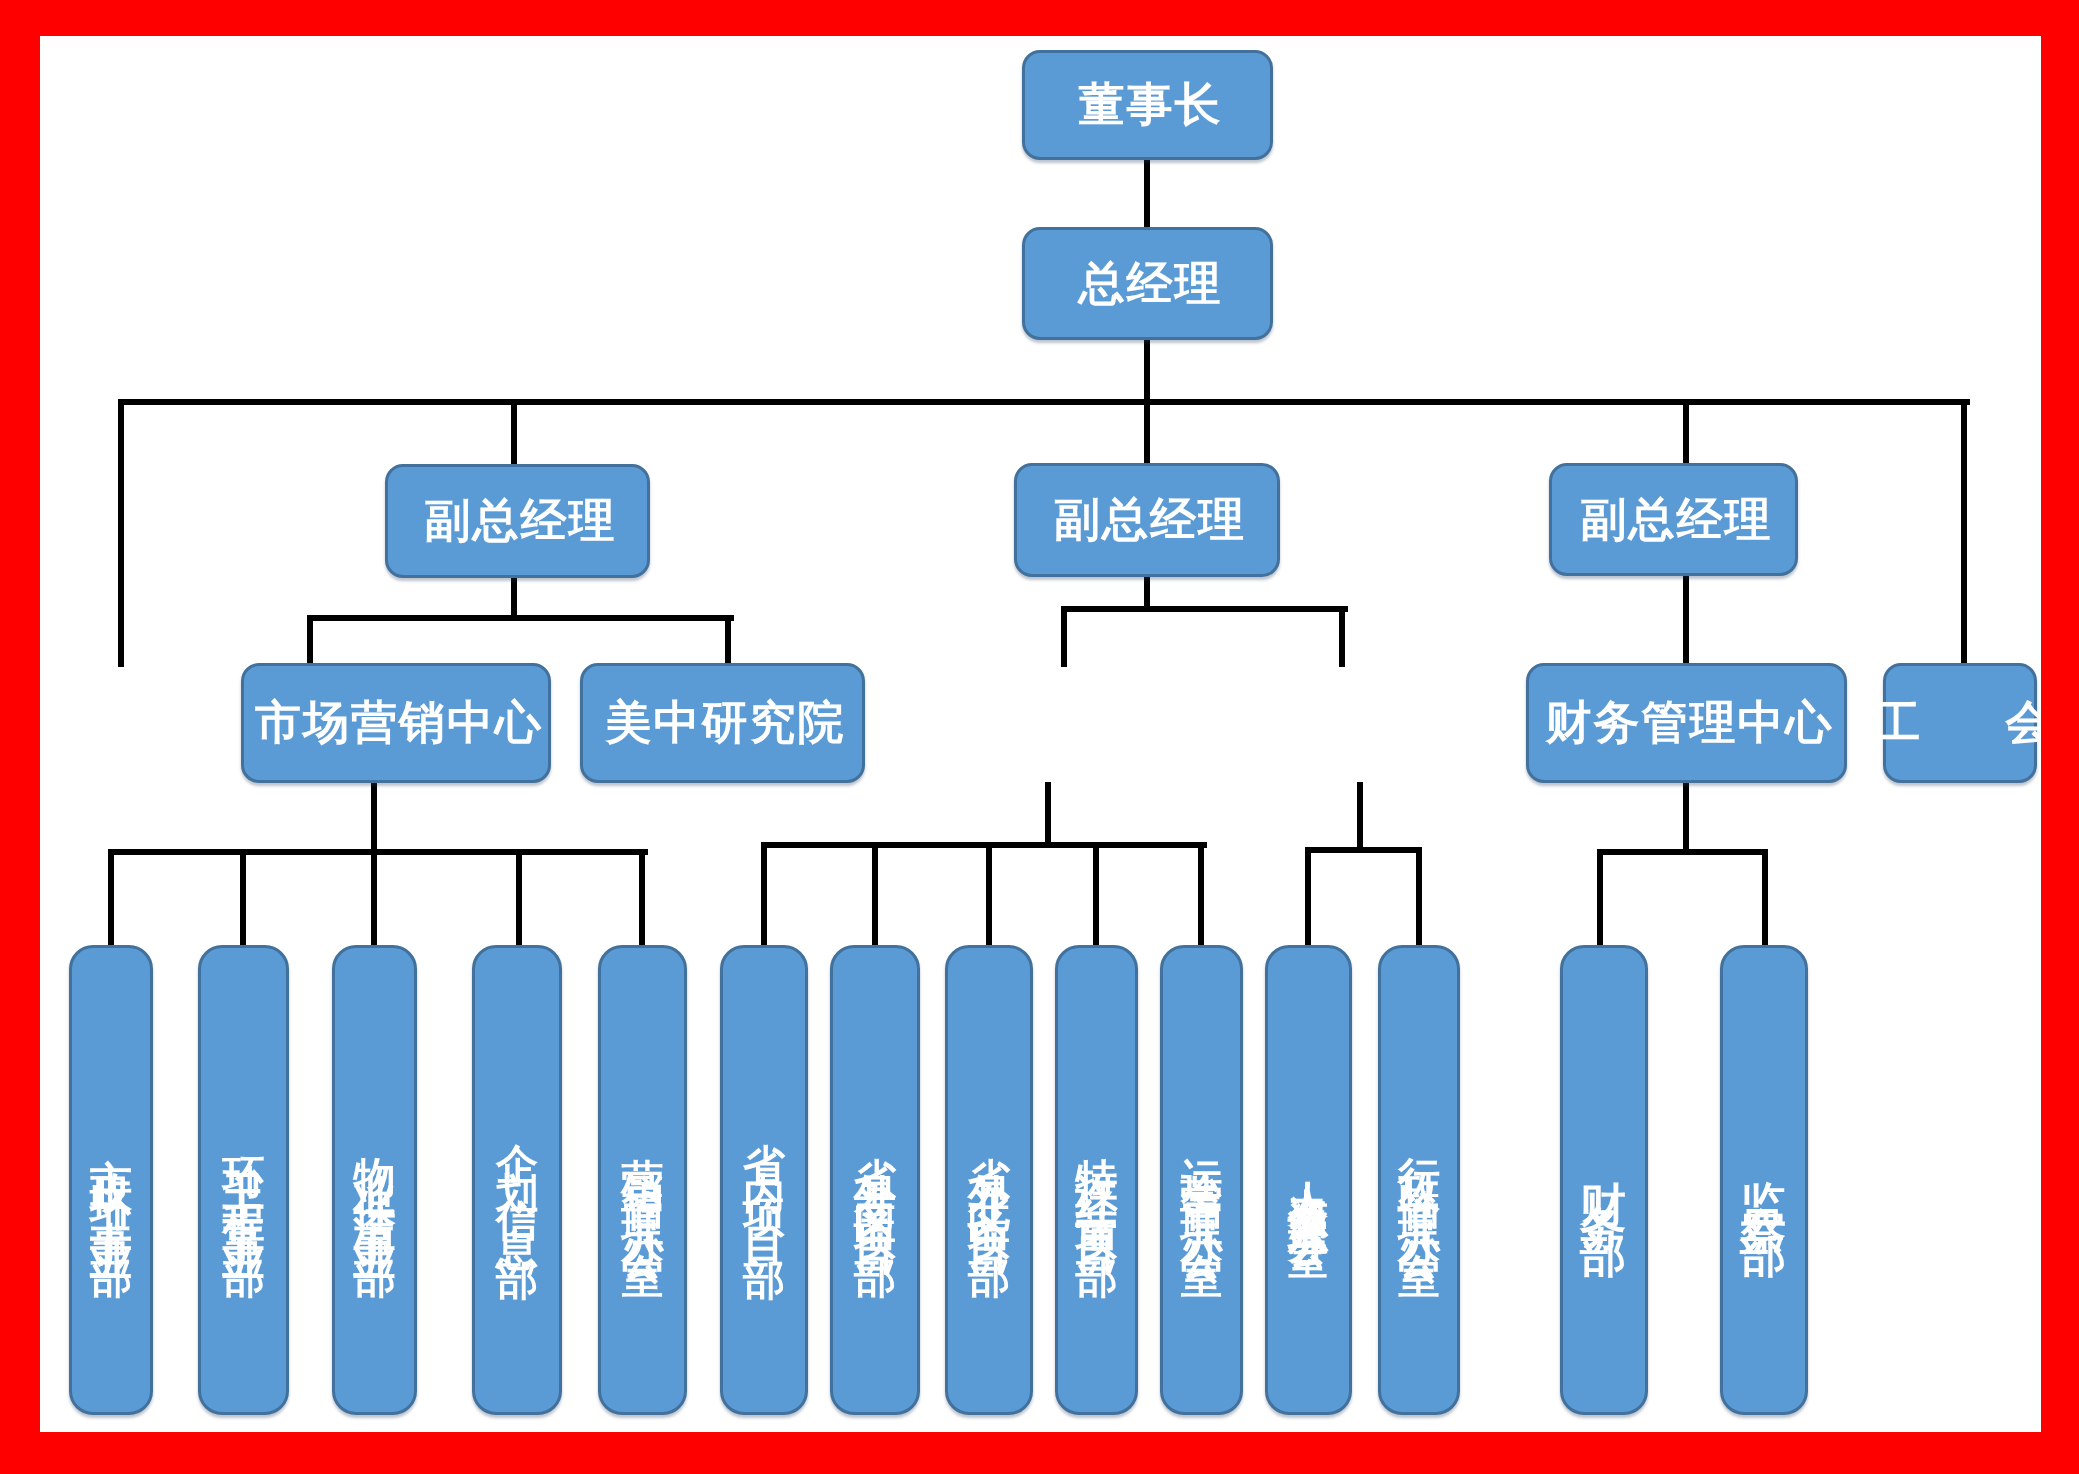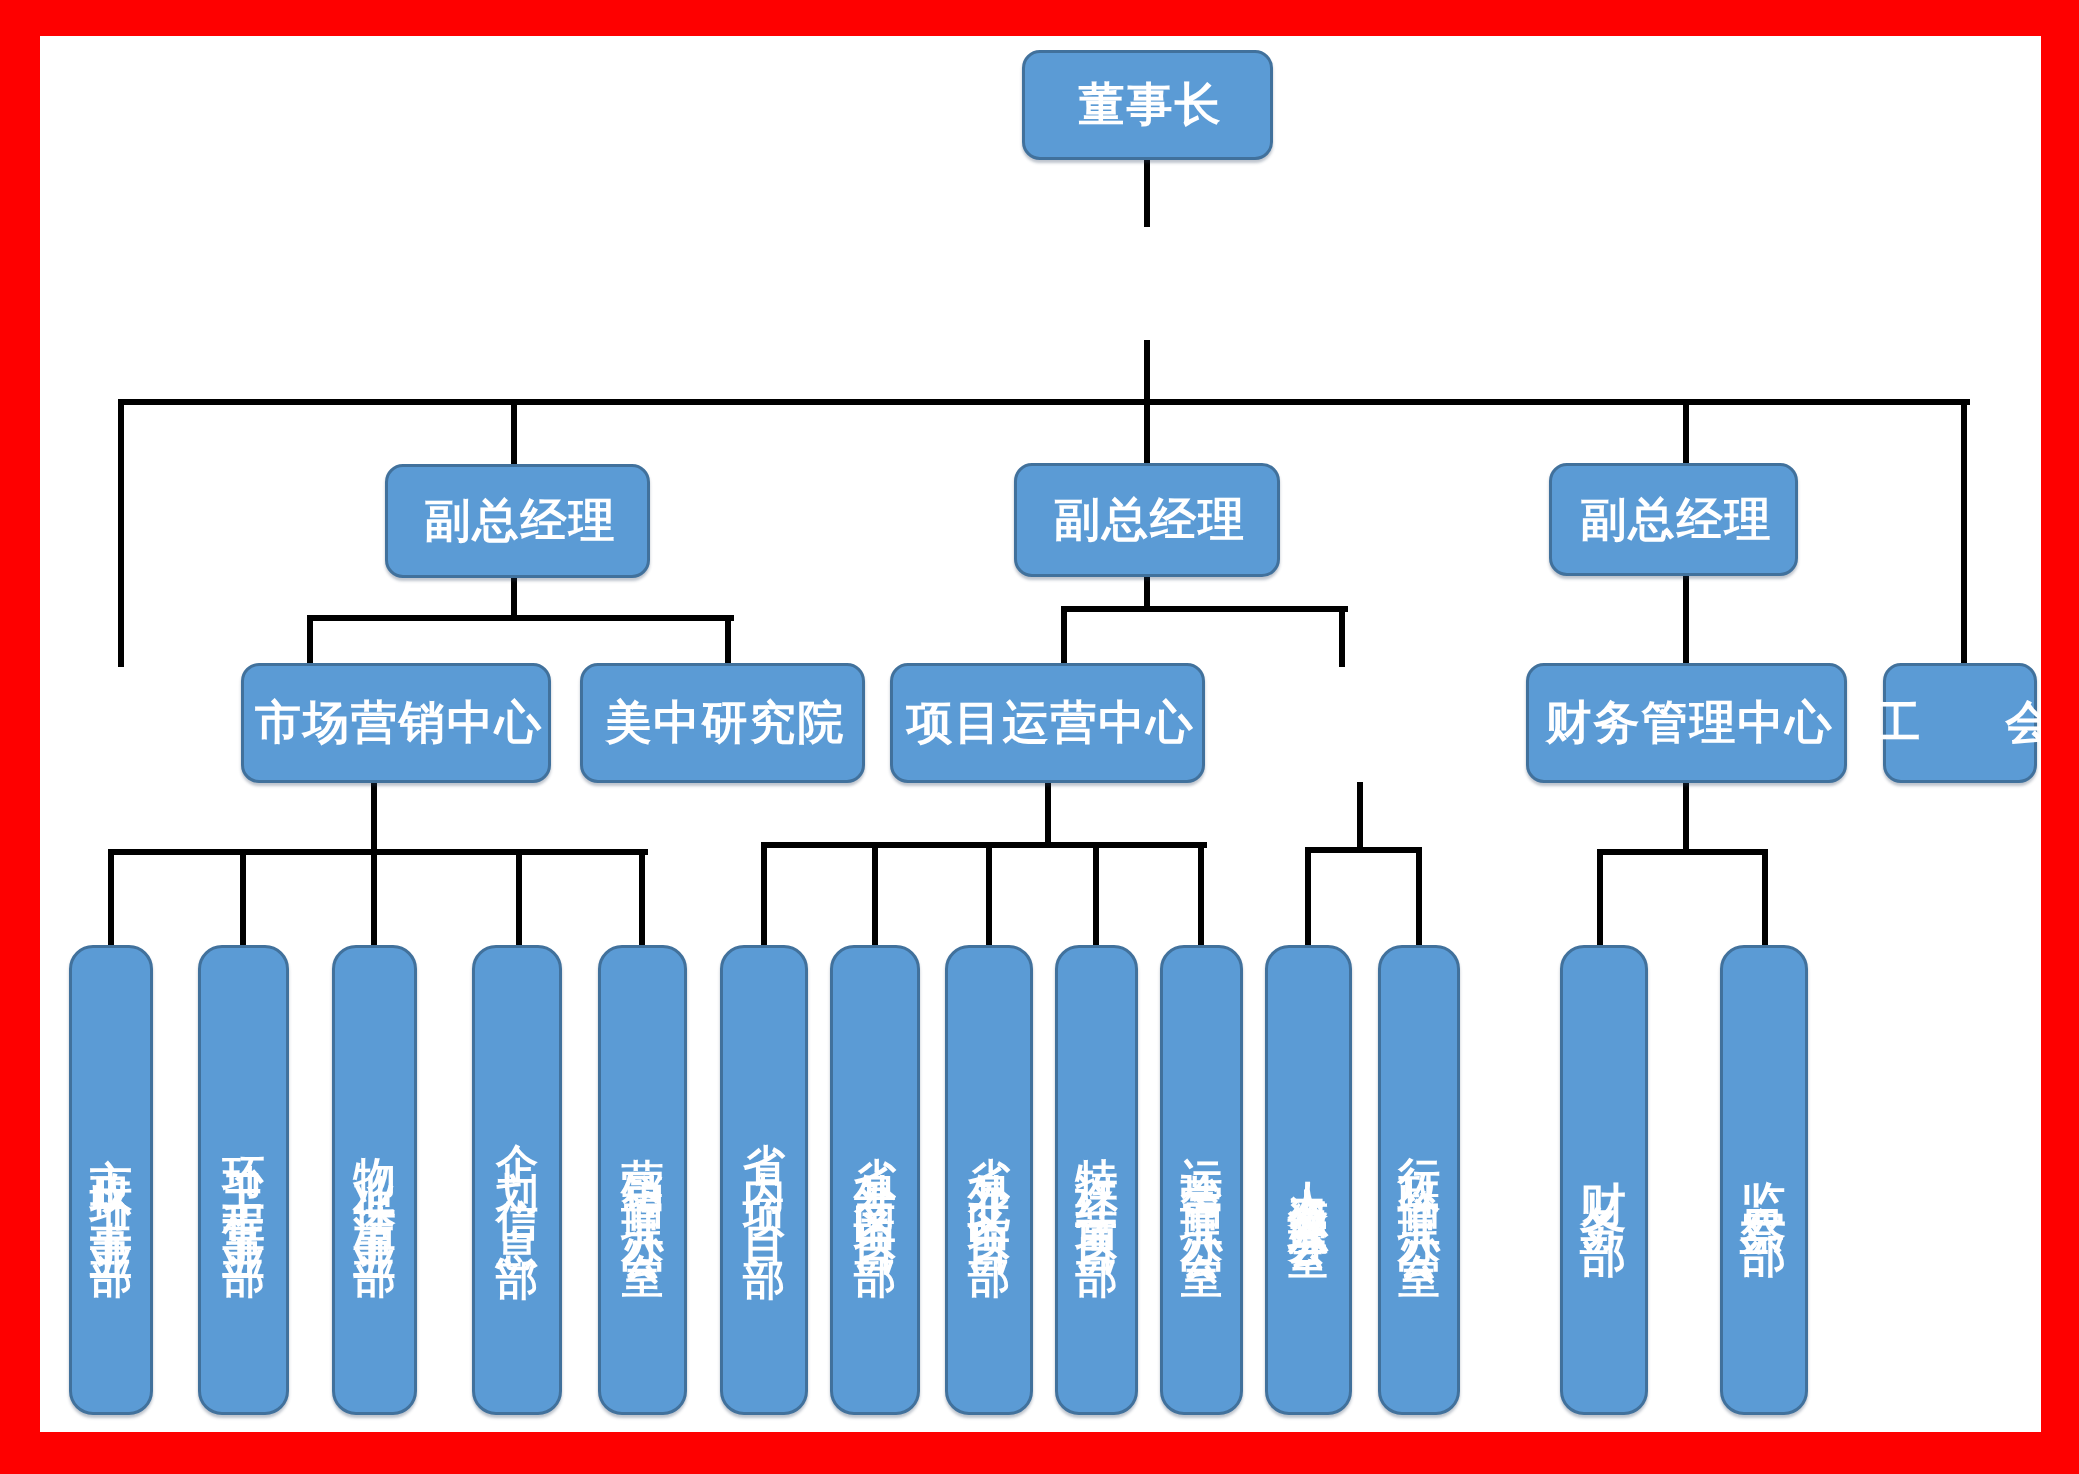--- a/index.html
+++ b/index.html
@@ -83,39 +83,39 @@
   <div class="ln v" style="left:1416px;top:847px;height:100px;"></div>
 
   <div class="ln v" style="left:1683px;top:782px;height:73px;"></div>
   <div class="ln h" style="left:1597px;top:849px;width:171px;"></div>
   <div class="ln v" style="left:1597px;top:849px;height:98px;"></div>
   <div class="ln v" style="left:1762px;top:849px;height:98px;"></div>
 
   <div class="node hbox" style="left:1022px;top:50px;width:251px;height:110px;">
     <span>董事长</span>
   </div>
+  <div class="node hbox" style="left:1022px;top:227px;width:251px;height:113px;">
+    <span>总经理</span>
+  </div>
 
   <div class="node hbox" style="left:385px;top:464px;width:265px;height:114px;">
     <span>副总经理</span>
   </div>
   <div class="node hbox" style="left:1014px;top:463px;width:266px;height:114px;">
     <span>副总经理</span>
   </div>
   <div class="node hbox" style="left:1549px;top:463px;width:249px;height:113px;">
     <span>副总经理</span>
   </div>
 
   <div class="node hbox" style="left:580px;top:663px;width:285px;height:120px;">
     <span>美中研究院</span>
   </div>
   <div class="node hbox" style="left:241px;top:663px;width:310px;height:120px;">
     <span>市场营销中心</span>
-  </div>
-  <div class="node hbox" style="left:890px;top:663px;width:315px;height:120px;">
-    <span>项目运营中心</span>
   </div>
   <div class="node hbox" style="left:1526px;top:663px;width:321px;height:120px;">
     <span>财务管理中心</span>
   </div>
   <div class="node hbox sp" style="left:1883px;top:663px;width:154px;height:120px;">
     <span>工 会</span>
   </div>
 
   <div class="node vbox" style="left:69px;top:945px;width:84px;height:470px;">
     <span class="vt s7">市政环卫事业部</span>

